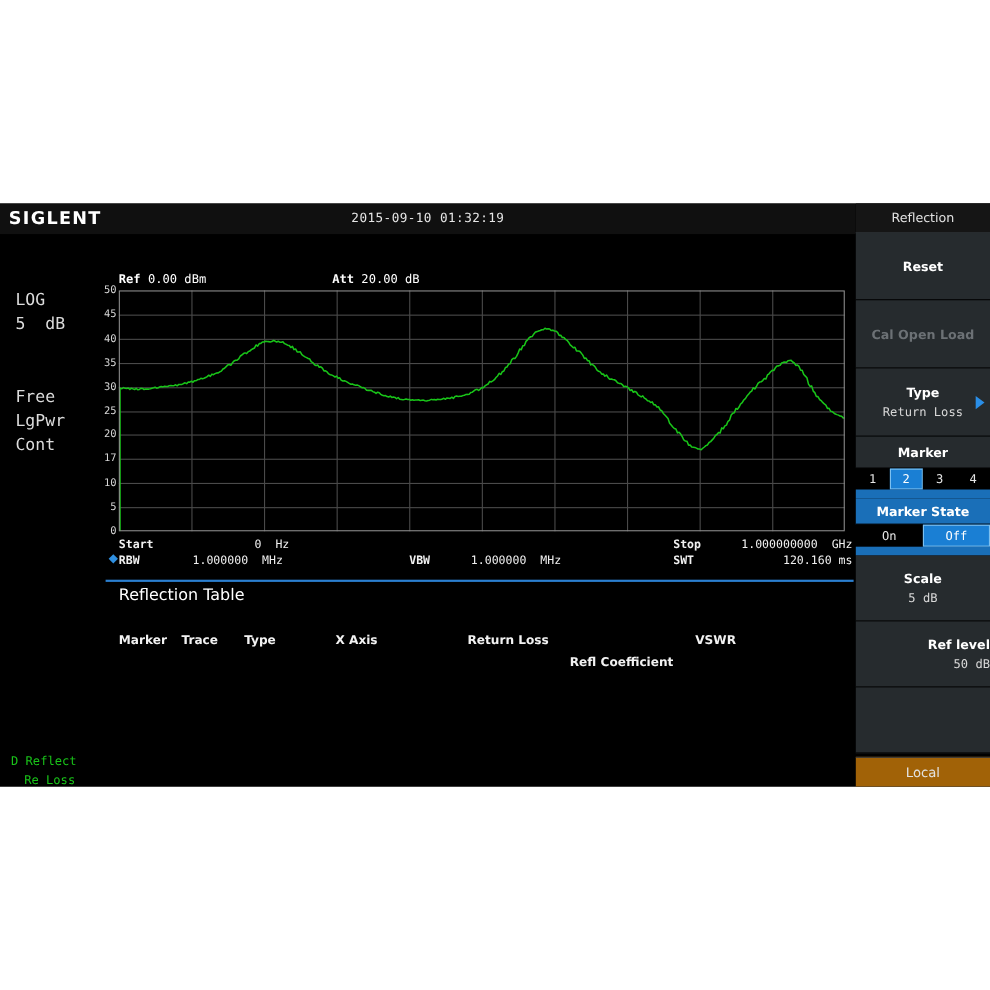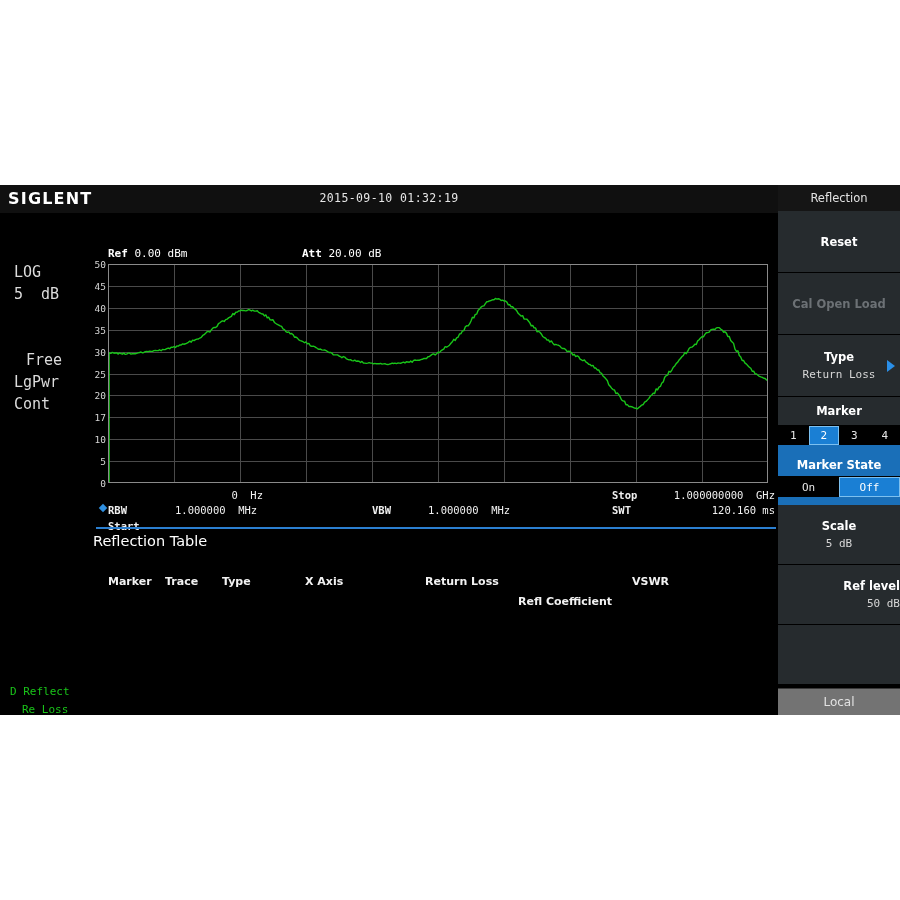--- a/index.html
+++ b/index.html
@@ -61,21 +61,21 @@
   
   .leftcol { position: absolute; left: 14px; top: 0; width: 88px; }
   .leftcol div {
     position: absolute;
     font-size: 15px; color: #dcdcdc;
     font-family: "DejaVu Sans Mono", monospace;
     white-space: pre;
   }
   .lc0 { top: 50px; }
   .lc1 { top: 72px; }
-  .lc2 { top: 138px; margin-left: 12px; }
+  .lc2 { top: 138px; }
   .lc3 { top: 160px; }
   .lc4 { top: 182px; }
 
   
   .plot-area {
     position: absolute;
     left: 108px; top: 51px;
     width: 660px; height: 219px;
   }
   .grid-bg { position: absolute; inset: 0; background: #000; }
@@ -115,21 +115,21 @@
     transform: rotate(45deg);
   }
   .bluebar {
     position: absolute; left: 96px; top: 314px;
     width: 680px; height: 2px;
     background: #2b7fd0;
   }
 
   
   .table-title {
-    position: absolute; left: 93px; top: 320px;
+    position: absolute; left: 108px; top: 320px;
     font-size: 14.5px; color: #ffffff;
     font-family: "DejaVu Sans", sans-serif;
   }
   .table-head { position: absolute; left: 0; top: 362px; width: 778px; height: 18px; }
   .table-head span {
     position: absolute;
     font-size: 11px; font-weight: bold; color: #f2f2f2;
     font-family: "DejaVu Sans", sans-serif;
     white-space: pre;
   }
@@ -196,21 +196,21 @@
     font-family: "DejaVu Sans Mono", monospace;
   }
   .seg.sel { background: #1a7fd4; border: 1px solid #7cc0f0; color: #ffffff; }
   .menu-strip {
     position: absolute; left: 0; width: 122px; height: 8px;
     background: #1a6fb8;
   }
   .menu-local {
     position: absolute; left: 0; bottom: 0;
     width: 122px; height: 26px;
-    background: #737373;
+    background: #a16207;
     border-top: 1px solid #3a3a3a;
     display: flex; align-items: center; justify-content: center;
     font-size: 12px; color: #e2e2e2;
     font-family: "DejaVu Sans", sans-serif;
   }
 </style>
 </head>
 <body>
 
 <div id="app">
@@ -276,21 +276,21 @@
           <div class="grid-line-v" style="left: 594px;"></div>
         </div>
       <svg id="trace-svg" width="660" height="219">
           <polyline points="0.00,87.94 1.43,89.25 2.87,89.33 4.30,88.39 5.74,89.04 7.17,89.18 8.61,88.78 10.04,90.10 11.48,88.92 12.91,89.54 14.35,90.17 15.78,89.09 17.22,90.35 18.65,90.07 20.09,89.08 21.52,89.12 22.96,90.09 24.39,89.71 25.83,89.76 27.26,89.75 28.70,89.35 30.13,88.90 31.57,88.51 33.00,88.00 34.43,88.85 35.87,88.48 37.30,87.70 38.74,87.43 40.17,87.72 41.61,87.17 43.04,87.40 44.48,87.40 45.91,86.59 47.35,86.52 48.78,86.60 50.22,86.60 51.65,85.81 53.09,86.73 54.52,85.47 55.96,85.60 57.39,85.46 58.83,84.69 60.26,84.02 61.70,84.73 63.13,83.24 64.57,83.40 66.00,82.51 67.43,83.56 68.87,82.05 70.30,82.14 71.74,81.02 73.17,81.00 74.61,79.93 76.04,80.23 77.48,79.79 78.91,79.17 80.35,78.32 81.78,77.10 83.22,78.17 84.65,76.10 86.09,76.60 87.52,75.66 88.96,75.13 90.39,74.97 91.83,74.02 93.26,73.41 94.70,71.49 96.13,70.73 97.57,69.34 99.00,67.71 100.43,67.36 101.87,68.04 103.30,65.85 104.74,64.19 106.17,63.48 107.61,63.46 109.04,62.34 110.48,59.64 111.91,58.75 113.35,57.42 114.78,56.78 116.22,57.45 117.65,55.68 119.09,55.17 120.52,53.89 121.96,53.08 123.39,52.33 124.83,49.60 126.26,50.65 127.70,48.31 129.13,48.17 130.57,46.93 132.00,46.91 133.43,46.20 134.87,46.49 136.30,46.57 137.74,46.85 139.17,46.56 140.61,45.50 142.04,46.04 143.48,46.98 144.91,46.23 146.35,47.10 147.78,47.08 149.22,46.73 150.65,48.39 152.09,49.00 153.52,49.82 154.96,50.04 156.39,51.95 157.83,50.91 159.26,53.86 160.70,53.26 162.13,55.92 163.57,55.98 165.00,55.82 166.43,58.45 167.87,59.53 169.30,60.45 170.74,61.16 172.17,61.93 173.61,62.41 175.04,64.98 176.48,65.62 177.91,67.57 179.35,68.39 180.78,67.88 182.22,69.82 183.65,69.47 185.09,70.68 186.52,73.27 187.96,73.05 189.39,74.09 190.83,75.92 192.26,76.64 193.70,77.01 195.13,77.71 196.57,78.76 198.00,77.96 199.43,79.85 200.87,79.44 202.30,81.75 203.74,82.34 205.17,82.14 206.61,82.68 208.04,83.54 209.48,84.52 210.91,85.35 212.35,85.05 213.78,85.88 215.22,86.16 216.65,86.01 218.09,86.56 219.52,87.49 220.96,88.48 222.39,88.37 223.83,89.08 225.26,90.71 226.70,90.89 228.13,90.87 229.57,90.89 231.00,91.99 232.43,92.57 233.87,93.68 235.30,92.55 236.74,93.09 238.17,94.52 239.61,95.35 241.04,95.82 242.48,95.58 243.91,96.56 245.35,96.91 246.78,96.10 248.22,97.30 249.65,96.95 251.09,97.28 252.52,98.49 253.96,97.37 255.39,98.95 256.83,99.18 258.26,99.42 259.70,99.08 261.13,98.64 262.57,99.17 264.00,99.12 265.43,99.84 266.87,99.34 268.30,99.82 269.74,99.70 271.17,99.72 272.61,99.44 274.04,100.17 275.48,99.89 276.91,99.71 278.35,100.37 279.78,100.52 281.22,100.20 282.65,99.77 284.09,99.07 285.52,99.47 286.96,99.16 288.39,99.67 289.83,99.02 291.26,99.13 292.70,99.28 294.13,98.70 295.57,98.09 297.00,98.92 298.43,97.77 299.87,97.98 301.30,98.20 302.74,97.08 304.17,98.22 305.61,96.41 307.04,96.04 308.48,96.38 309.91,96.20 311.35,96.24 312.78,95.62 314.22,95.30 315.65,94.56 317.09,94.54 318.52,94.44 319.96,92.80 321.39,92.52 322.83,91.39 324.26,90.29 325.70,89.92 327.13,90.97 328.57,89.70 330.00,88.31 331.43,88.59 332.87,86.87 334.30,85.93 335.74,85.08 337.17,82.71 338.61,83.20 340.04,82.26 341.48,81.20 342.91,79.25 344.35,77.74 345.78,75.35 347.22,76.46 348.65,73.91 350.09,73.23 351.52,70.04 352.96,69.61 354.39,67.01 355.83,66.66 357.26,62.89 358.70,61.68 360.13,61.86 361.57,59.95 363.00,57.00 364.43,53.34 365.87,53.87 367.30,50.36 368.74,50.10 370.17,46.36 371.61,44.99 373.04,43.05 374.48,42.16 375.91,41.87 377.35,39.58 378.78,37.74 380.22,37.48 381.65,36.88 383.09,36.49 384.52,35.76 385.96,35.77 387.39,34.45 388.83,35.14 390.26,34.77 391.70,35.14 393.13,36.53 394.57,36.13 396.00,36.94 397.43,37.04 398.87,38.16 400.30,40.92 401.74,40.75 403.17,42.82 404.61,42.73 406.04,44.50 407.48,45.32 408.91,47.05 410.35,49.53 411.78,50.73 413.22,52.16 414.65,51.65 416.09,55.02 417.52,55.16 418.96,55.28 420.39,57.01 421.83,58.85 423.26,61.87 424.70,61.48 426.13,63.90 427.57,63.90 429.00,67.72 430.43,67.25 431.87,68.28 433.30,69.96 434.74,72.53 436.17,73.52 437.61,74.08 439.04,76.12 440.48,76.01 441.91,78.03 443.35,76.90 444.78,79.12 446.22,80.71 447.65,80.45 449.09,80.93 450.52,81.23 451.96,82.11 453.39,83.93 454.83,84.55 456.26,84.55 457.70,85.61 459.13,87.60 460.57,87.17 462.00,87.55 463.43,88.75 464.87,91.00 466.30,90.33 467.74,92.61 469.17,91.73 470.61,92.59 472.04,95.05 473.48,95.89 474.91,96.78 476.35,95.86 477.78,97.98 479.22,98.76 480.65,100.31 482.09,100.50 483.52,101.91 484.96,101.36 486.39,104.00 487.83,104.07 489.26,105.93 490.70,105.87 492.13,108.70 493.57,109.39 495.00,111.88 496.43,113.30 497.87,114.83 499.30,116.51 500.74,120.67 502.17,122.29 503.61,124.15 505.04,125.56 506.48,125.99 507.91,129.54 509.35,128.96 510.78,130.59 512.22,132.93 513.65,135.98 515.09,136.95 516.52,137.13 517.96,140.69 519.39,140.61 520.83,142.43 522.26,142.53 523.70,142.73 525.13,143.42 526.57,144.15 528.00,144.27 529.43,144.84 530.87,143.49 532.30,142.36 533.74,141.09 535.17,140.51 536.61,138.24 538.04,137.47 539.48,135.89 540.91,134.37 542.35,132.02 543.78,130.95 545.22,129.11 546.65,129.60 548.09,124.97 549.52,125.81 550.96,123.12 552.39,122.47 553.83,118.99 555.26,117.92 556.70,113.27 558.13,111.69 559.57,111.21 561.00,107.34 562.43,108.02 563.87,106.04 565.30,103.24 566.74,101.97 568.17,99.63 569.61,98.35 571.04,96.06 572.48,94.50 573.91,92.56 575.35,91.53 576.78,88.50 578.22,89.65 579.65,87.36 581.09,84.49 582.52,83.32 583.96,83.08 585.39,81.97 586.83,80.19 588.26,80.55 589.70,76.83 591.13,75.79 592.57,73.94 594.00,72.66 595.43,72.82 596.87,70.36 598.30,68.68 599.74,68.62 601.17,68.13 602.61,66.02 604.04,65.43 605.48,65.17 606.91,65.55 608.35,63.88 609.78,63.66 611.22,63.62 612.65,65.10 614.09,65.99 615.52,68.22 616.96,67.77 618.39,69.12 619.83,72.60 621.26,72.57 622.70,76.43 624.13,77.91 625.57,79.37 627.00,85.15 628.43,87.27 629.87,86.79 631.30,91.53 632.74,92.94 634.17,96.49 635.61,96.56 637.04,99.17 638.48,100.13 639.91,101.81 641.35,103.24 642.78,104.26 644.22,107.27 645.65,107.13 647.09,109.87 648.52,110.05 649.96,111.31 651.39,112.43 652.83,112.94 654.26,113.38 655.70,114.24 657.13,114.45 658.57,116.00 660.00,116.07" fill="none" stroke="#19c419" stroke-width="1.4" stroke-linejoin="round"></polyline>
           <line x1="1" y1="88.5" x2="1" y2="219" stroke="#19c419" stroke-width="1.6"></line>
         </svg>
       <div class="grid-border"></div>
     </div>
 
     <div class="status">
-      <span class="st-key" style="left:108px; top:0;margin-top:31px;">Start</span>
+      <span class="st-key" style="left:108px; top:0;">Start</span>
       <span style="left:185px; top:0; width:78px; text-align:right;">0  Hz</span>
       <span class="st-key" style="left:612px; top:0;">Stop</span>
       <span style="left:660px; top:0; width:115px; text-align:right;">1.000000000  GHz</span>
 
       <span class="st-key" style="left:108px; top:15px;">RBW</span>
       <span style="left:175px; top:15px;">1.000000  MHz</span>
       <span class="st-key" style="left:372px; top:15px;">VBW</span>
       <span style="left:428px; top:15px;">1.000000  MHz</span>
       <span class="st-key" style="left:612px; top:15px;">SWT</span>
       <span style="left:660px; top:15px; width:115px; text-align:right;">120.160 ms</span>

